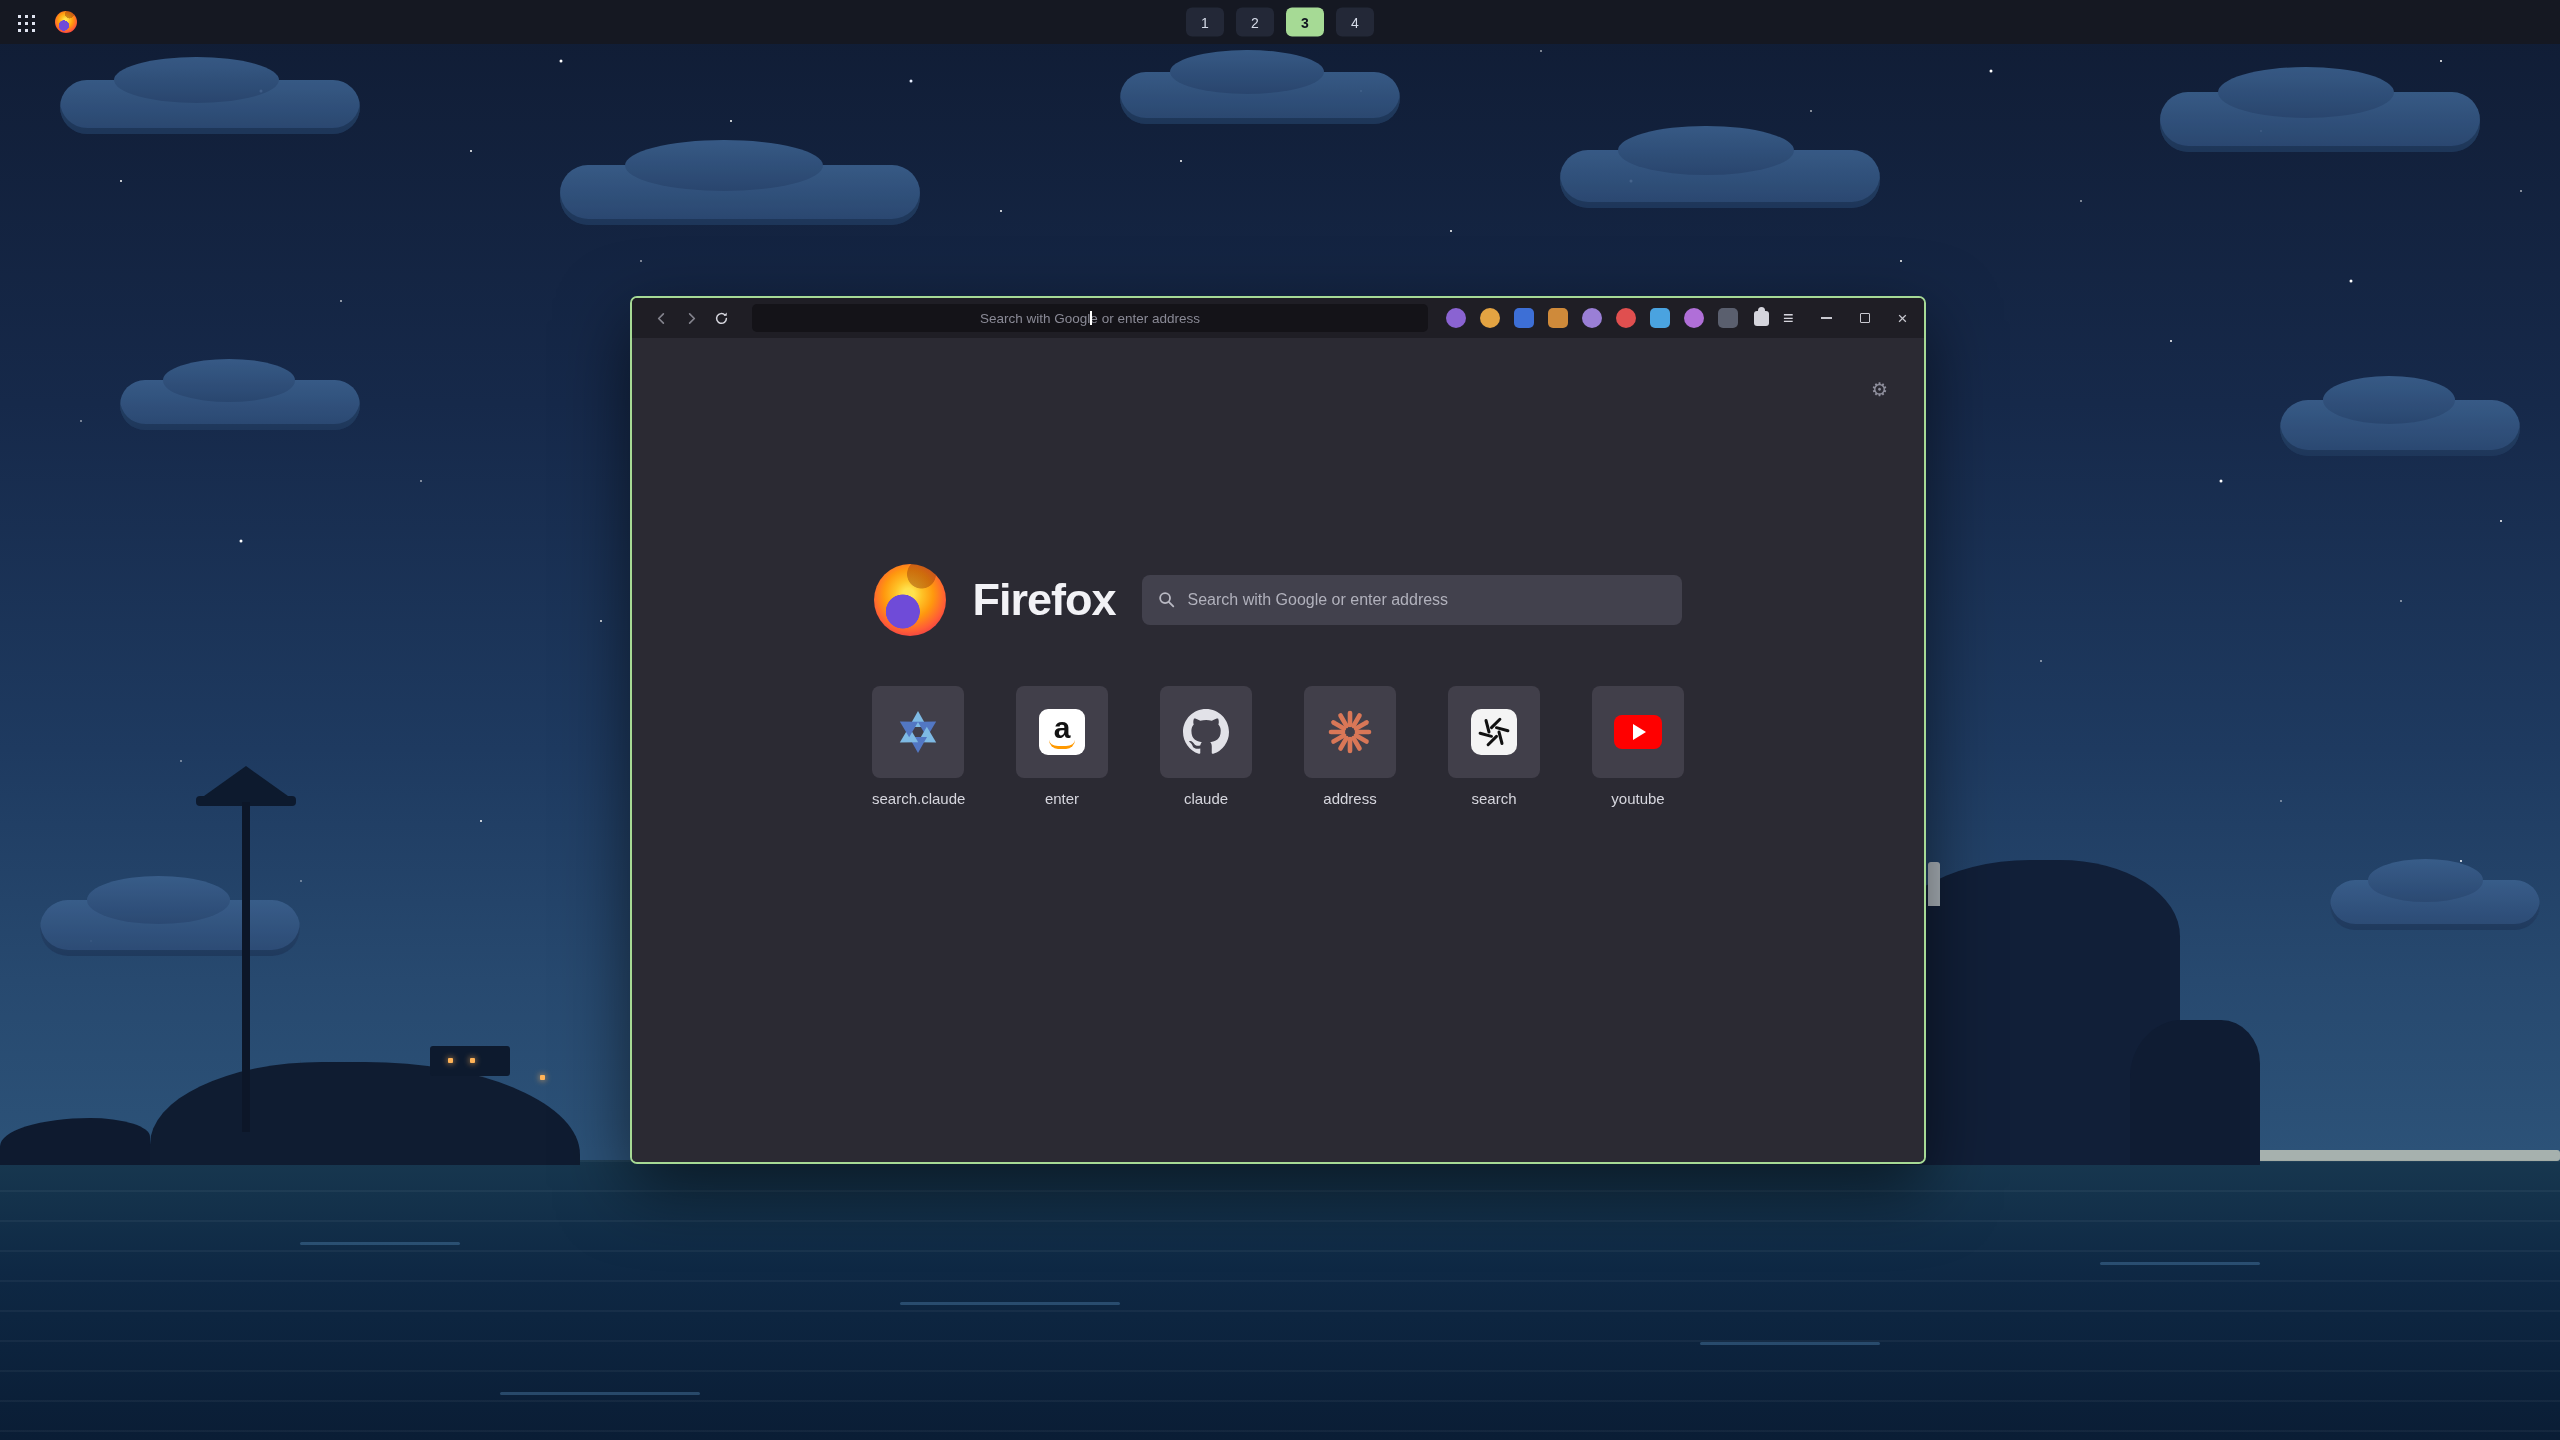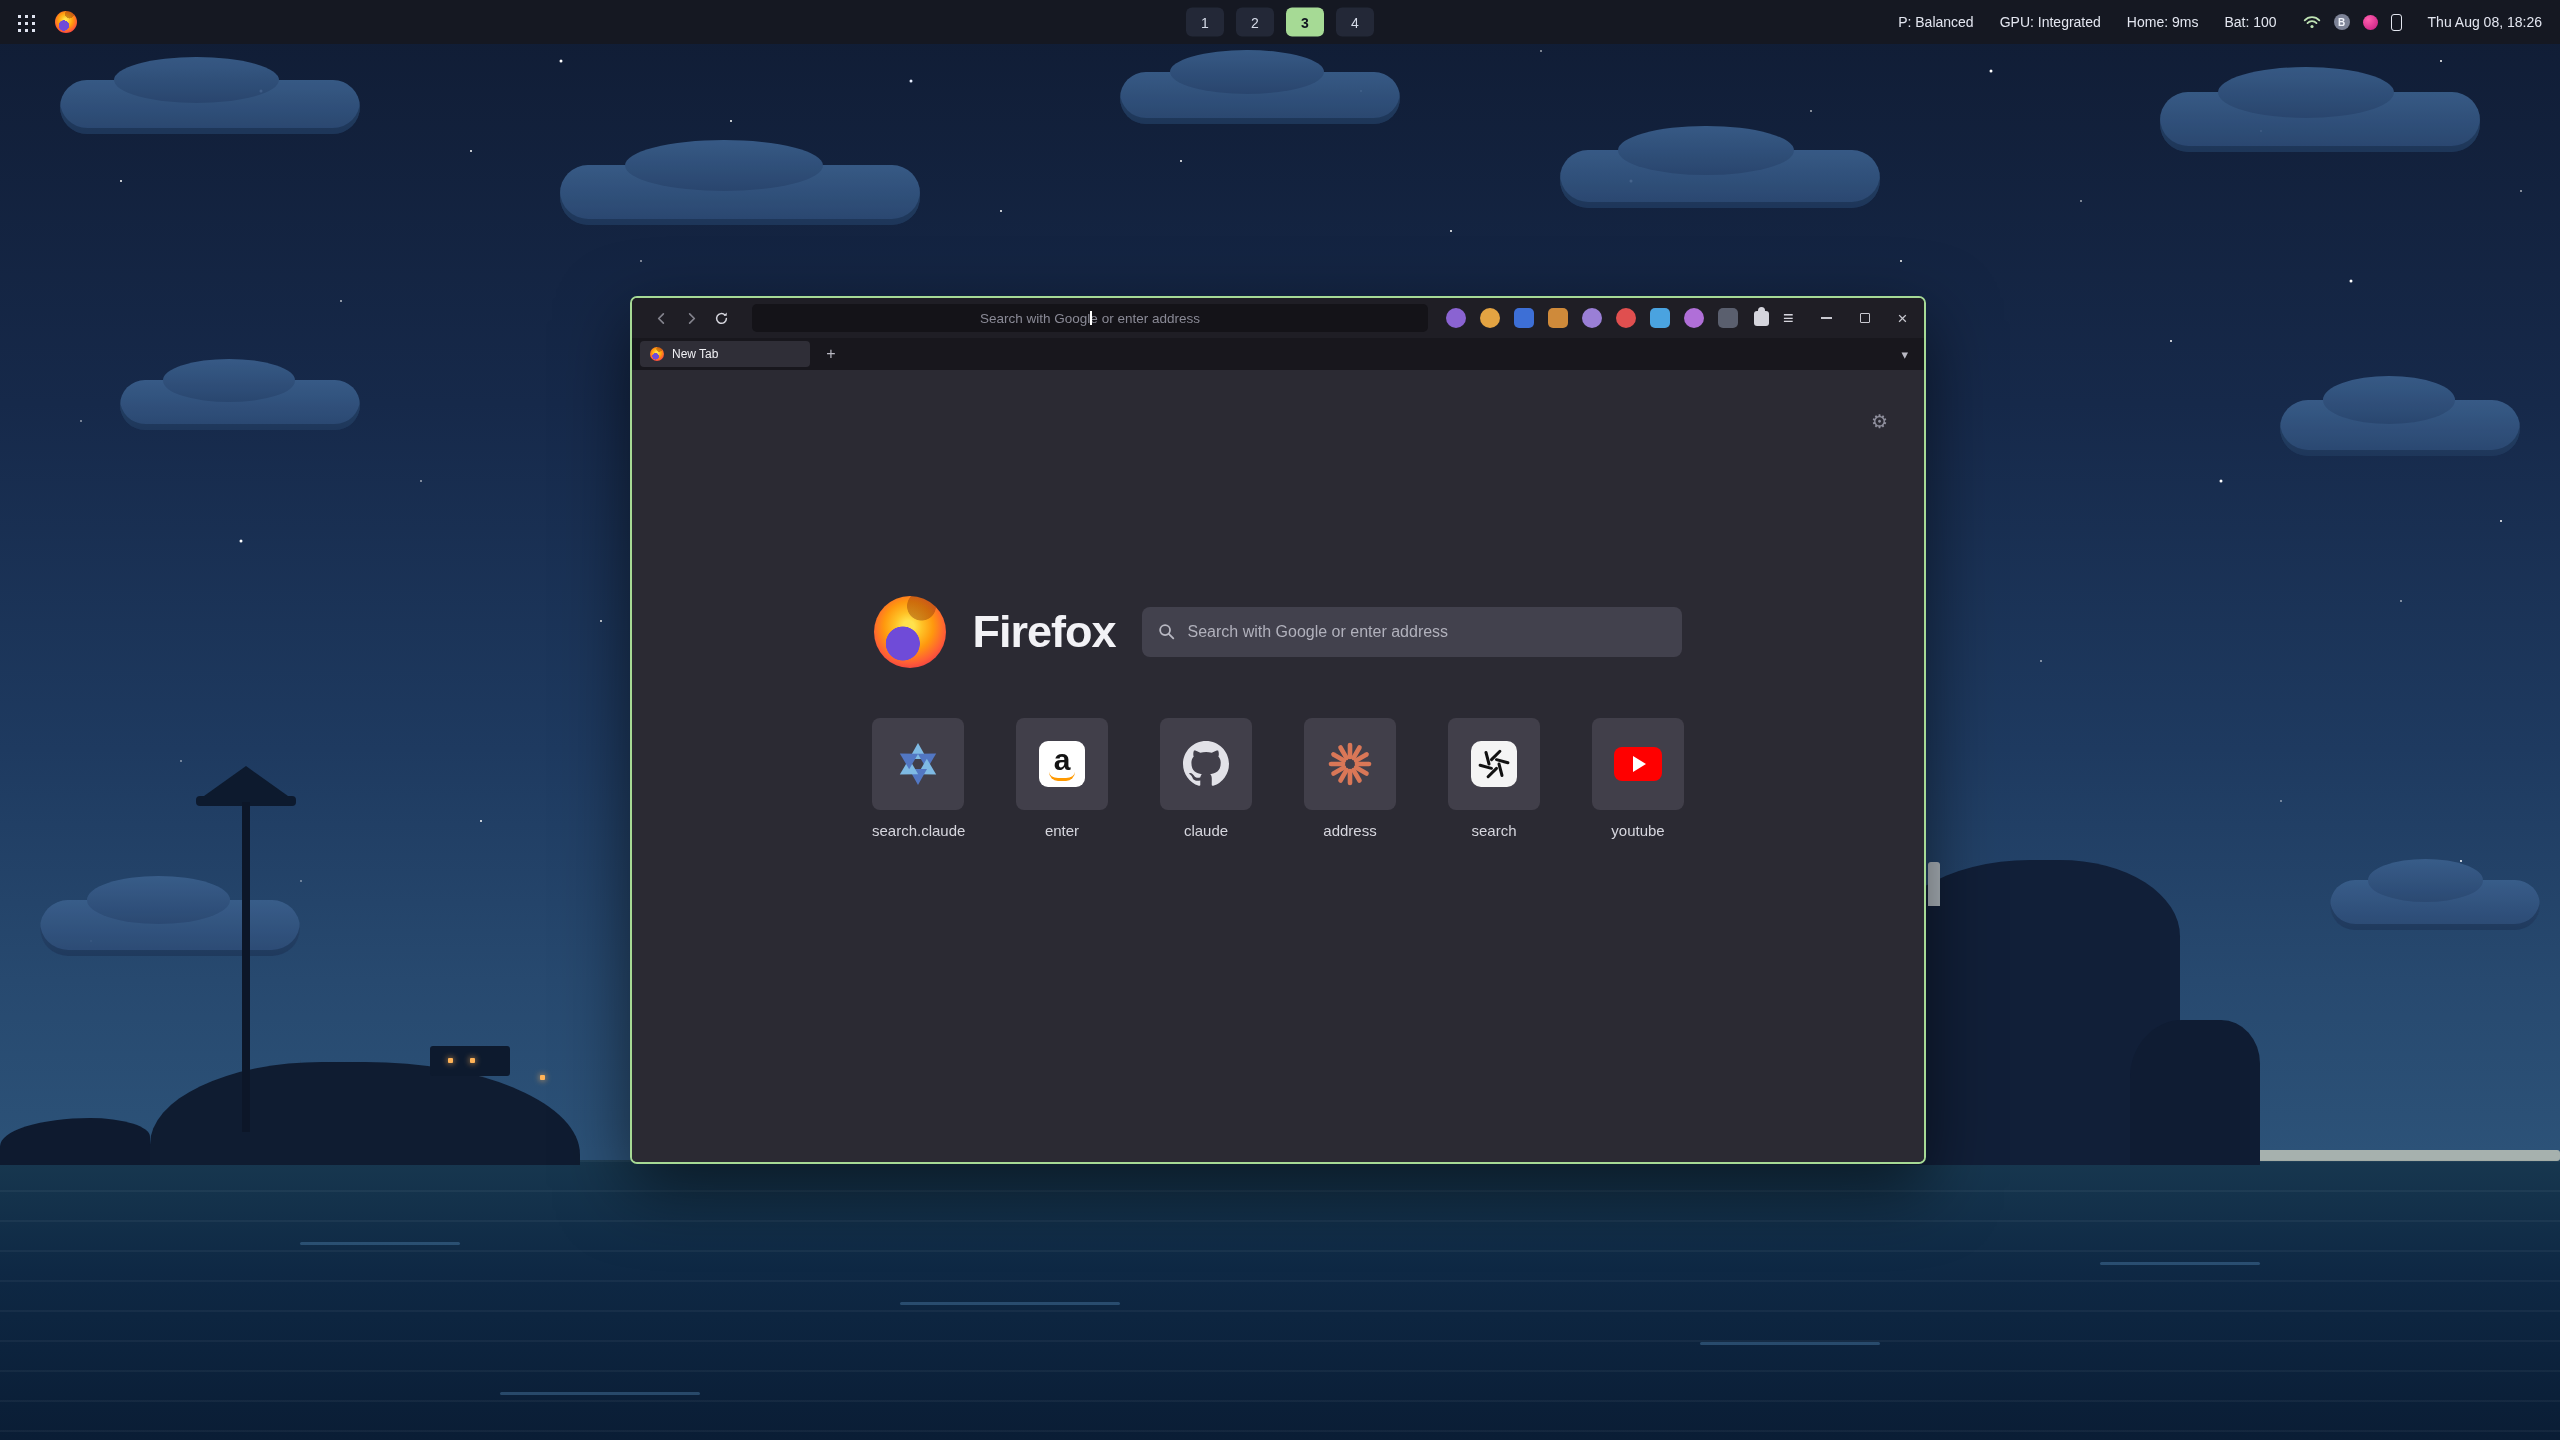--- a/index.html
+++ b/index.html
@@ -210,37 +210,20 @@
     <div class="bar-left">
       <span class="apps-grid"></span>
       <span class="ff-logo ff-22"></span>
     </div>
     <div class="bar-center">
       <div class="ws">1</div>
       <div class="ws">2</div>
       <div class="ws active">3</div>
       <div class="ws">4</div>
     </div>
-    <div class="bar-right">
-      <span class="status-item">P: Balanced</span>
-      <span class="status-item">GPU: Integrated</span>
-      <span class="status-item">Home: 9ms</span>
-      <span class="status-item">Bat: 100</span>
-      <span class="icon-group">
-        <svg width="18" height="14" viewBox="0 0 16 12">
-          <path d="M1.5 4.5a9 9 0 0 1 13 0" stroke="#bfe3b4" stroke-width="1.6" fill="none" stroke-linecap="round"></path>
-          <path d="M4 7a5.5 5.5 0 0 1 8 0" stroke="#bfe3b4" stroke-width="1.6" fill="none" stroke-linecap="round"></path>
-          <circle cx="8" cy="10" r="1.4" fill="#bfe3b4"></circle>
-        </svg>
-        <span class="bt-icon">B</span>
-        <span class="magenta-icon"></span>
-        <span class="display-icon"></span>
-      </span>
-      <span class="status-item">Thu Aug 08, 18:26</span>
-    </div>
   </div>
 
   <div class="window">
 
     <div class="toolbar">
       <span class="nav-btn">
         <svg width="15" height="15" viewBox="0 0 16 16">
             <path d="M10 3 L5 8 L10 13" stroke="#83838d" stroke-width="1.8" fill="none" stroke-linecap="round" stroke-linejoin="round"></path>
           </svg>
       </span>
@@ -276,29 +259,20 @@
         <span class="wc">
             <span class="wc-min-line"></span>
           </span>
         <span class="wc">
             <span class="wc-max-box"></span>
           </span>
         <span class="wc wc-close">×</span>
       </div>
     </div>
 
-    <div class="tabbar">
-      <div class="tab">
-        <span class="ff-logo ff-14"></span>
-        <span class="tab-title">New Tab</span>
-      </div>
-      <span class="newtab-btn">+</span>
-      <span class="tab-spacer"></span>
-      <span class="tab-chevron">▾</span>
-    </div>
 
     <div class="content">
       <span class="gear-btn">⚙</span>
 
       <div class="hero">
         <span class="ff-logo ff-72"></span>
         <span class="wordmark">Firefox</span>
         <div class="nt-search">
           <svg width="18" height="18" viewBox="0 0 16 16">
             <circle cx="6.3" cy="6.3" r="4.4" fill="none" stroke="#b9b9c3" stroke-width="1.6"></circle>

